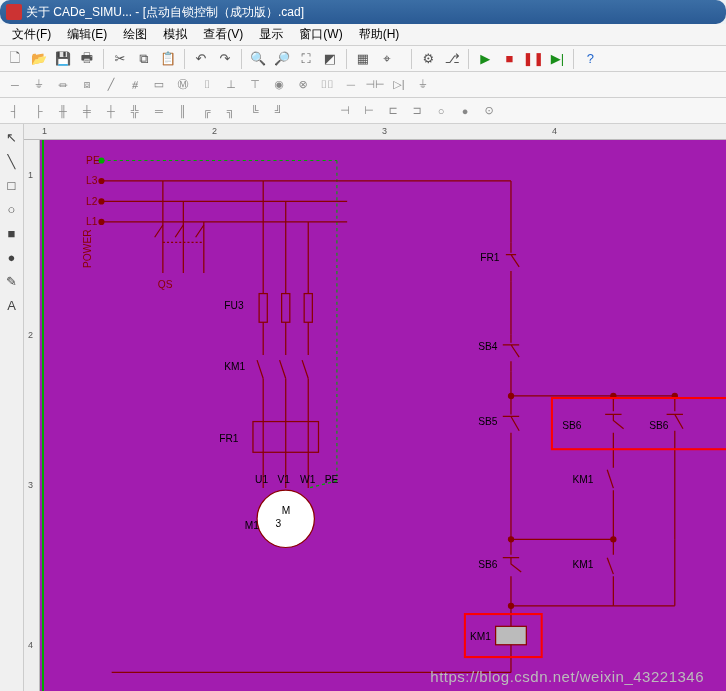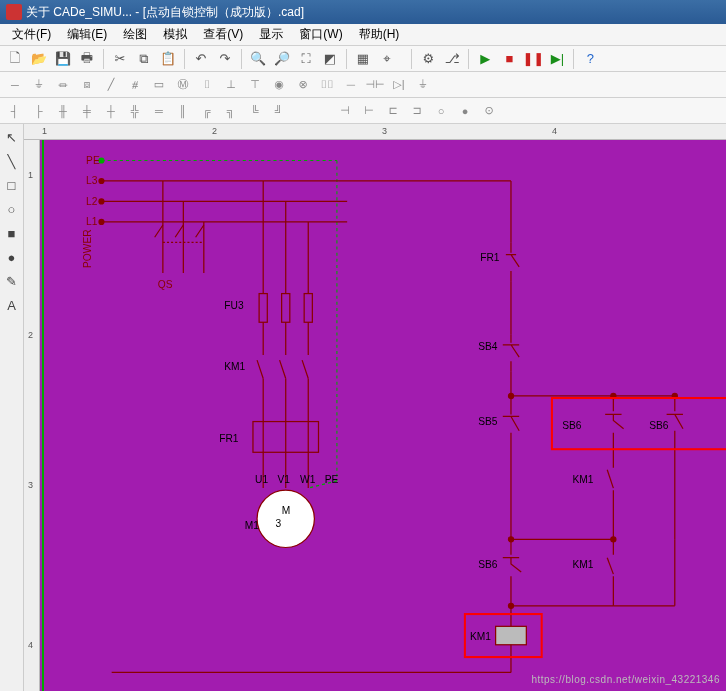--- a/index.html
+++ b/index.html
@@ -1,17 +1,17 @@
 <!DOCTYPE html>
 <html><head>
 <meta charset="utf-8">
 <style>
   * { box-sizing: border-box; margin: 0; padding: 0; font-family: "Microsoft YaHei", sans-serif; }
   body { background: #eef2f5; width: 726px; height: 691px; overflow: hidden; position: relative; }
-  .titlebar { height: 24px; background: linear-gradient(#3b6ea5,#2a5a94); color: #fff; display: flex; align-items: center; padding: 0 6px; font-size: 12px; }
+  .titlebar { height: 24px; background: linear-gradient(#3b6ea5,#2a5a94); color: #fff; display: flex; align-items: center; padding: 0 6px; font-size: 12px; border-radius: 10px; }
   .titlebar .icon { width: 16px; height: 16px; margin-right: 4px; background: #c33; border-radius: 2px; display:inline-block; }
   .menubar { height: 22px; background: #f5f5f5; border-bottom: 1px solid #d0d0d0; display: flex; align-items: center; padding: 0 4px; font-size: 12px; }
   .menubar span { padding: 10px 8px; cursor: default; }
   .toolbar { height: 26px; background: #f7f7f7; border-bottom: 1px solid #d0d0d0; display: flex; align-items: center; padding: 0 4px; gap:2px; }
   .tbtn { width: 22px; height: 22px; display:flex; align-items:center; justify-content:center; border:1px solid transparent; font-size:13px; color:#555; }
   .sep { width:1px; height:20px; background:#ccc; margin:0 3px; }
   .play { color:#1a8f1a; } .stop{color:#c22;} .pause{color:#c22;} .step{color:#1a8f1a;}
   .workspace { position: relative; height: calc(691px - 24px - 22px - 26px - 26px - 26px); display:flex; }
   .lefttools { width: 24px; background:#f0f0f0; border-right:1px solid #ccc; display:flex; flex-direction:column; align-items:center; padding-top:4px; gap:6px; }
   .lt { width:18px; height:18px; display:flex; align-items:center; justify-content:center; font-size:13px; color:#444; }
@@ -23,21 +23,21 @@
   .canvas-inner { flex:1; display:flex; }
   .canvas { flex:1; background:#a21caf; position:relative; overflow:hidden; }
   .grid { position:absolute; inset:0;
     background-image: radial-gradient(circle,#c8c8c8 0.6px, transparent 0.6px);
     background-size: 14px 14px; }
   .grn { position:absolute; left:2px; top:0; width:2px; height:100%; background:#0a0; }
   svg.schematic { position:absolute; inset:0; }
   .lbl { font: 10px sans-serif; fill:#8a0000; }
   .lblk { font: 10px sans-serif; fill:#000; }
   .redbox { fill:none; stroke:#f00; stroke-width:2; }
-  .wm { position:absolute; right:6px; bottom:6px; font-size:10px; color:#bbb; letter-spacing:.5px; }
+  .wm { position:absolute; right:22px; bottom:6px; font-size:15px; color:#bbb; letter-spacing:.5px; }
   .toolbar.symbols .tbtn { font-size:11px; color:#888; }
 </style>
 </head>
 <body>
 
 <div class="titlebar">
   <span class="icon"></span>
   <span>关于 CADe_SIMU... - [点动自锁控制（成功版）.cad]</span>
 </div>
 

